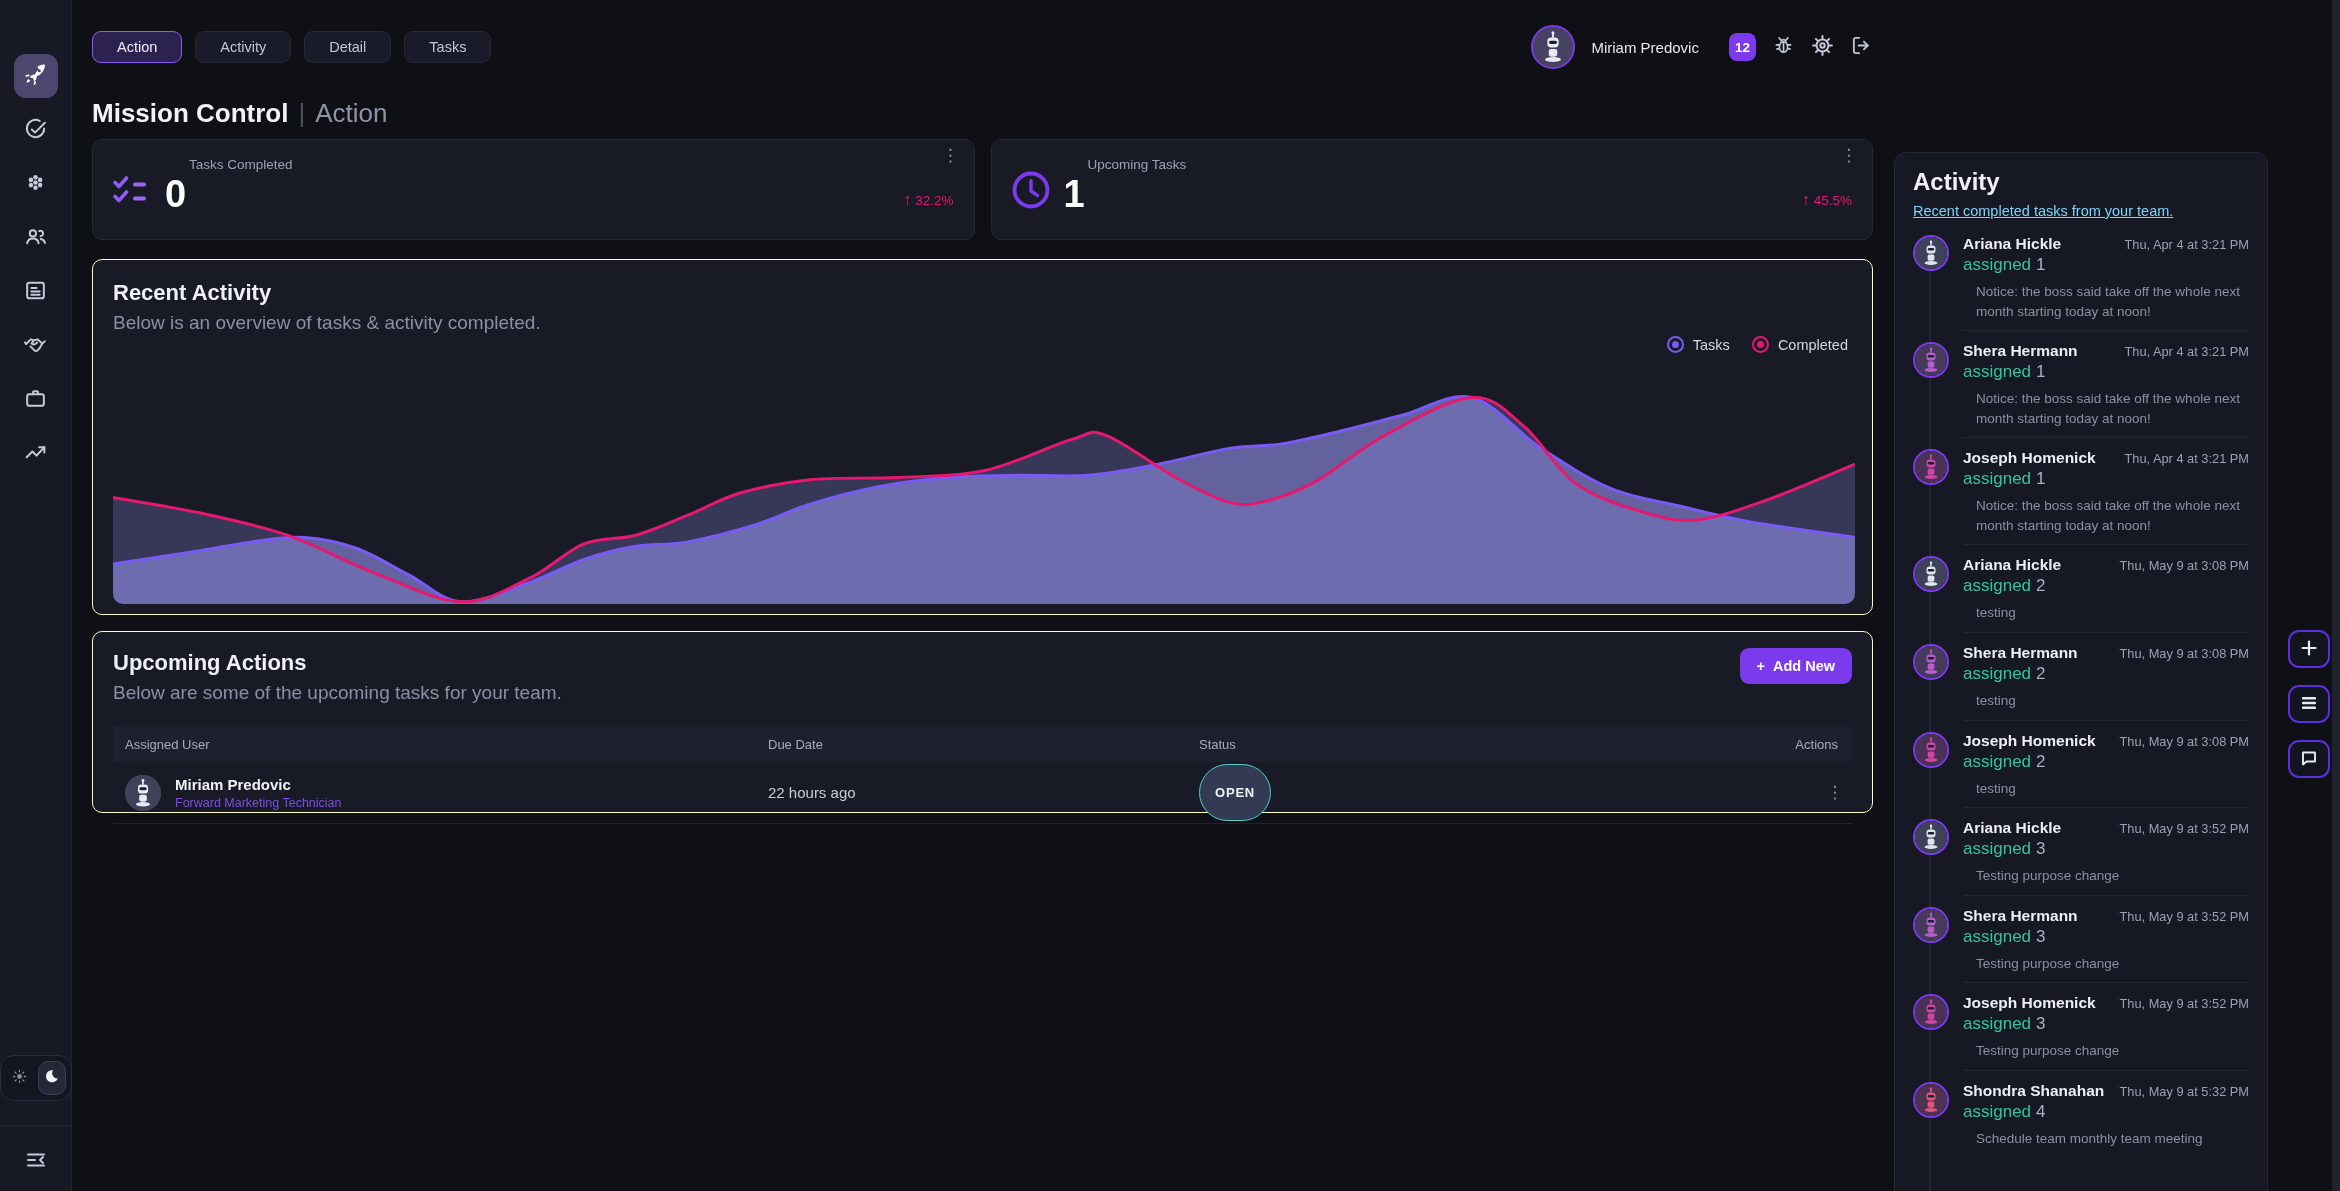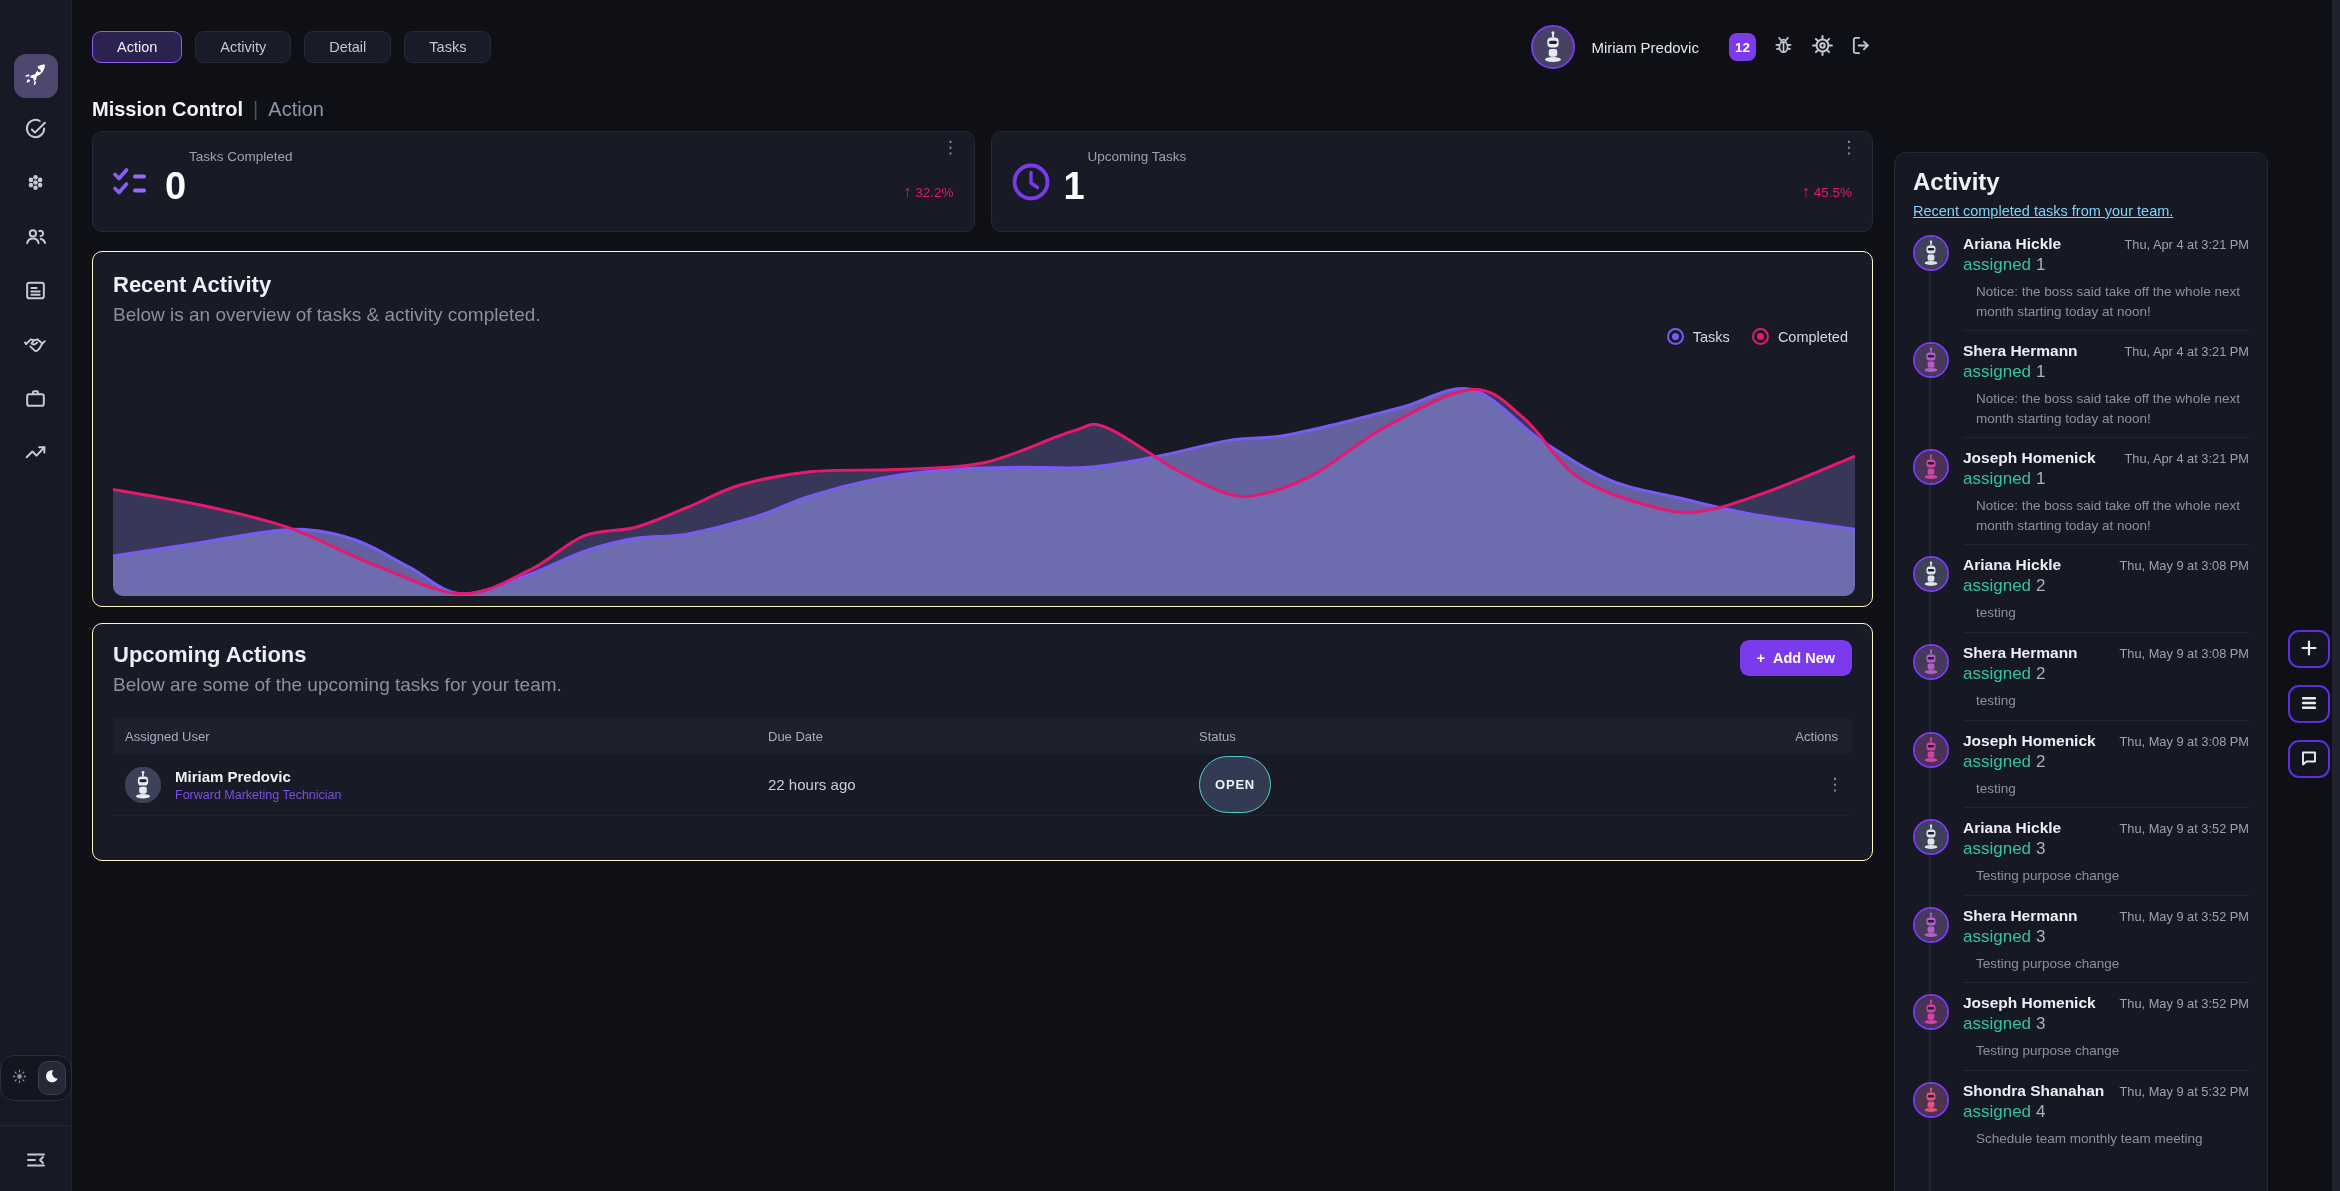--- a/index.html
+++ b/index.html
@@ -25,21 +25,21 @@
   .tabs { display:flex; gap:13px; }
   .tab { padding:7px 24px; font-size:14.5px; color:#c2c6d3; background:#191c28; border:1px solid #262a38; border-radius:9px; cursor:pointer; font-family:inherit; }
   .tab.active { background:#2c2250; border:1.5px solid #8b5cf6; color:#f1edff; }
   .user-cluster { display:flex; align-items:center; gap:16px; }
   .avatar-ring { width:44px; height:44px; border-radius:50%; border:2px solid #7c3aed; overflow:hidden; background:#474163; display:flex; align-items:center; justify-content:center; cursor:pointer; }
   .user-name { font-size:15px; color:#e5e7ef; margin-right:14px; }
   .badge { min-width:27px; height:28px; border-radius:8px; background:#7c3aed; color:#fff; font-size:13.5px; font-weight:700; display:flex; align-items:center; justify-content:center; padding:0 6px; }
   .hdr-icon { background:none; border:none; color:#c3c7d4; cursor:pointer; display:flex; }
   .hdr-icon svg { width:23px; height:23px; }
 
-  .page-title { margin-top:34px; font-size:20px; font-weight:400; }
+  .page-title { margin-top:34px; font-size:26px; font-weight:400; }
   .pt-primary { color:#f2f3f7; font-weight:700; }
   .pt-sep { color:#4c5163; margin:0 10px; font-weight:300; }
   .pt-secondary { color:#8f93a8; }
 
   
   .stats-row { display:flex; gap:16px; margin-top:10px; }
   .stat-card { position:relative; width:883px; height:101px; background:#181b26; border:1px solid #242837; border-radius:10px; }
   .stat-icon { position:absolute; left:16px; top:50%; transform:translateY(-50%); width:46px; height:46px; }
   .stat-label { margin:17px 0 0 96px; font-size:13.5px; color:#9ba0b2; }
   .stat-value { margin:2px 0 0 72px; font-size:38px; font-weight:700; color:#ffffff; line-height:1.1; }
@@ -54,21 +54,21 @@
   .card-sub { margin-top:6px; font-size:19px; color:#8a8fa3; }
   .legend { position:absolute; top:76px; right:24px; display:flex; gap:22px; }
   .legend-item { display:flex; align-items:center; gap:9px; cursor:pointer; }
   .legend-dot { width:17px; height:17px; border-radius:50%; border:2.5px solid; display:flex; align-items:center; justify-content:center; }
   .legend-dot i { width:7px; height:7px; border-radius:50%; display:block; }
   .legend-label { font-size:14.5px; color:#d5d8e2; }
   .chart-clip { margin-top:48px; height:222px; border-radius:10px; overflow:hidden; }
   .chart-clip svg { width:100%; height:100%; display:block; }
 
   
-  .upcoming-card { margin-top:16px; height:238px; padding:18px 20px 0 20px; }
+  .upcoming-card { margin-top:16px; height:182px; padding:18px 20px 0 20px; }
   .add-btn { position:absolute; right:20px; top:16px; background:#7c3aed; color:#fff; border:none; border-radius:9px; padding:10px 17px; font-size:14.5px; font-weight:700; font-family:inherit; display:flex; align-items:center; gap:8px; cursor:pointer; }
   .table { margin-top:22px; }
   .thead { display:grid; grid-template-columns:643px 431px 1fr 80px; background:#1d212e; border-radius:4px; height:36px; align-items:center; font-size:13px; color:#a7acbd; }
   .thead div { padding-left:12px; }
   .thead div:last-child { text-align:right; padding-right:14px; }
   .trow { display:grid; grid-template-columns:643px 431px 1fr 80px; align-items:center; height:62px; border-bottom:1px solid #1f2330; }
   .trow > div { padding-left:12px; }
   .cell-user { display:flex; align-items:center; gap:14px; }
   .cell-user .tav { width:36px; height:36px; border-radius:50%; overflow:hidden; background:#3e4258; flex:none; }
   .tu-name { font-size:15px; font-weight:700; color:#f0f1f6; }

